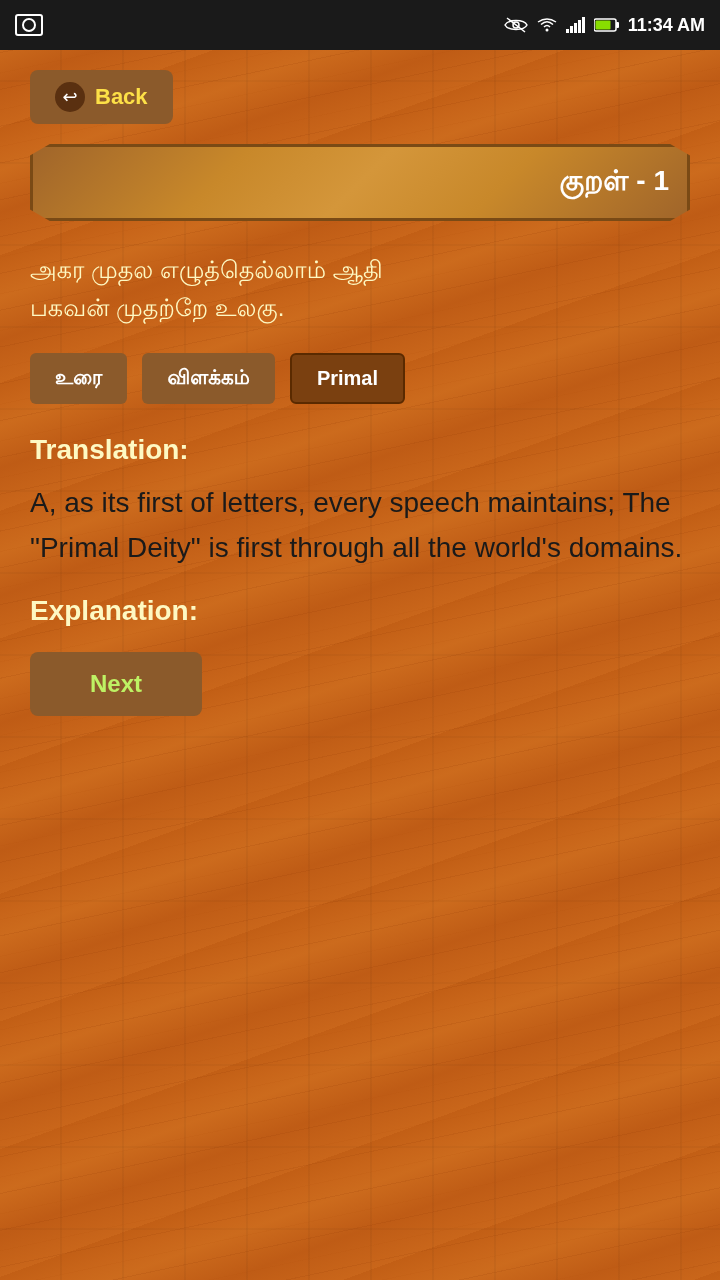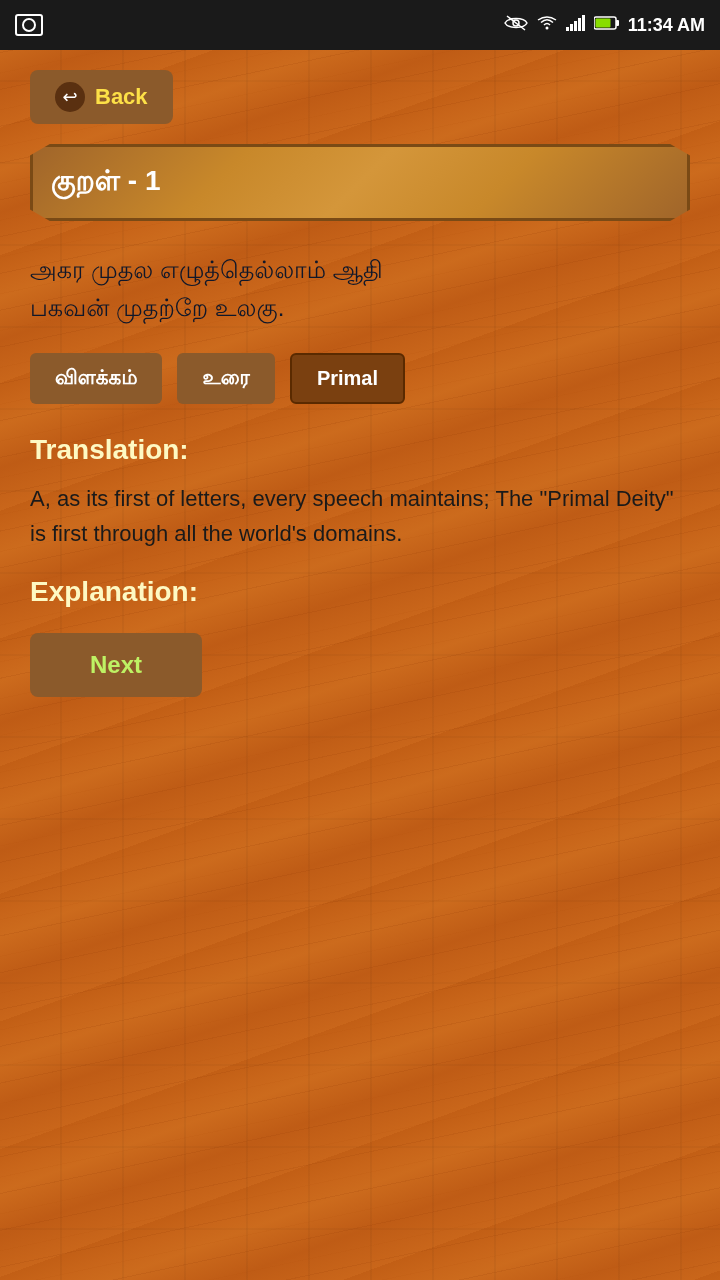--- a/index.html
+++ b/index.html
@@ -71,20 +71,21 @@
 
     .status-bar-left {
       position: absolute;
       left: 15px;
       top: 50%;
       transform: translateY(-50%);
     }
 
     .status-bar-right {
       display: flex;
+      align-items: center;
       gap: 8px;
       color: white;
       font-size: 16px;
     }
 
     .status-time {
       font-size: 18px;
       font-weight: bold;
       color: white;
     }
@@ -146,37 +147,37 @@
       font-size: 22px;
       font-weight: bold;
     }
 
     
     .title-banner {
       width: 100%;
       background: linear-gradient(135deg, #a0652a 0%, #c8882a 30%, #d4963a 50%, #c8882a 70%, #a0652a 100%);
       border: 3px solid #7a4a15;
       border-radius: 6px;
-      text-align: left;
+      text-align: right;
       padding: 18px;
       margin-bottom: 30px;
       position: relative;
       clip-path: polygon(0% 15%, 3% 0%, 97% 0%, 100% 15%, 100% 85%, 97% 100%, 3% 100%, 0% 85%);
     }
 
     .title-text {
       color: white;
       font-size: 28px;
       font-weight: bold;
       font-family: 'Arial', sans-serif;
     }
 
     
     .tamil-verse {
-      color: #0f172a;
+      color: #fef9c3;
       font-size: 24px;
       line-height: 1.6;
       margin-bottom: 25px;
       font-weight: 500;
     }
 
     
     .tab-buttons {
       display: flex;
       gap: 15px;
@@ -205,21 +206,21 @@
 
     
     .section-label {
       font-size: 28px;
       font-weight: bold;
       color: #fef9c3;
       margin-bottom: 15px;
     }
 
     .section-text {
-      font-size: 22px;
+      font-size: 28px;
       color: #1a1a1a;
       line-height: 1.6;
       margin-bottom: 25px;
     }
 
     
     .next-button {
       display: inline-block;
       background-color: #8B5A2B;
       border: none;
@@ -290,22 +291,22 @@
   </div>
 
   
   <div class="tamil-verse">
     <div>அகர முதல எழுத்தெல்லாம் ஆதி</div>
     <div>பகவன் முதற்றே உலகு.</div>
   </div>
 
   
   <div class="tab-buttons">
+    <button class="tab-btn tab-btn-inactive">உரை</button>
     <button class="tab-btn tab-btn-inactive">விளக்கம்</button>
-    <button class="tab-btn tab-btn-inactive">உரை</button>
     <button class="tab-btn tab-btn-active">Primal</button>
   </div>
 
   
   <div class="section-label">Translation:</div>
   <div class="section-text">A, as its first of letters, every speech maintains; The "Primal Deity" is first through all the world's domains.</div>
 
   
   <div class="section-label">Explanation:</div>
 

